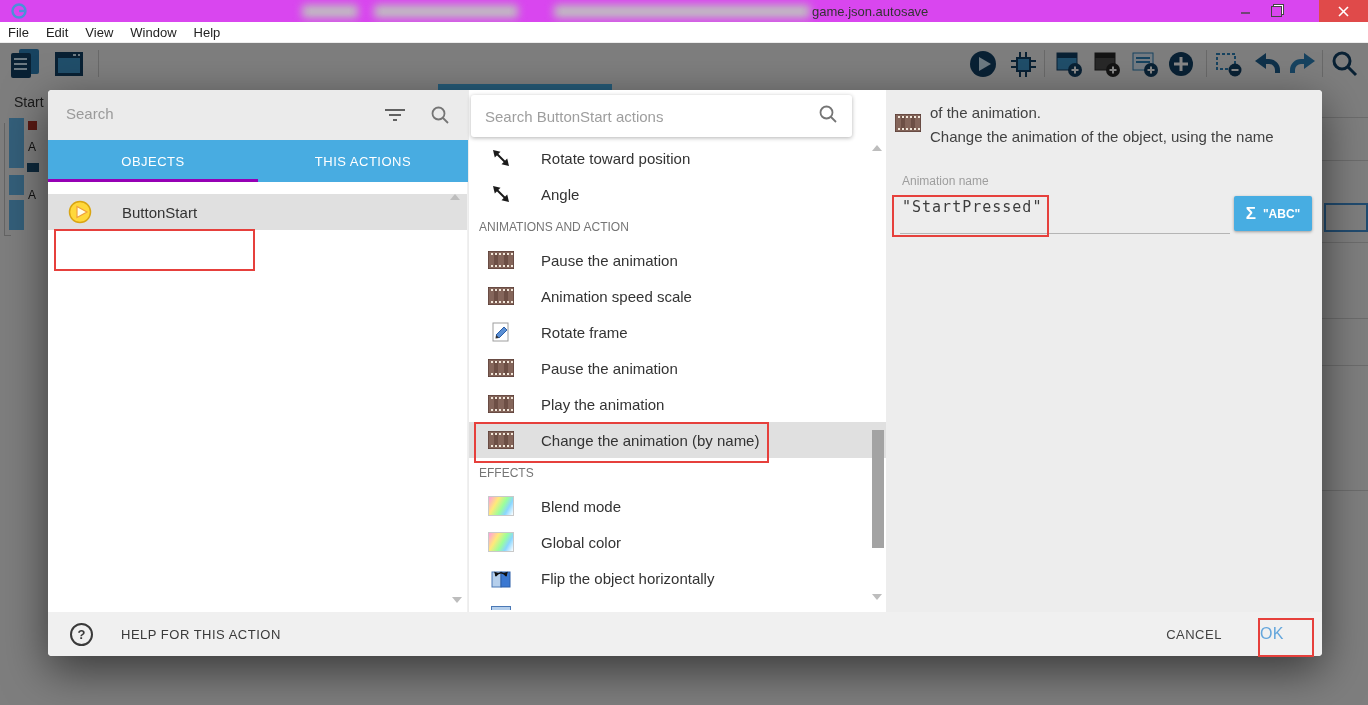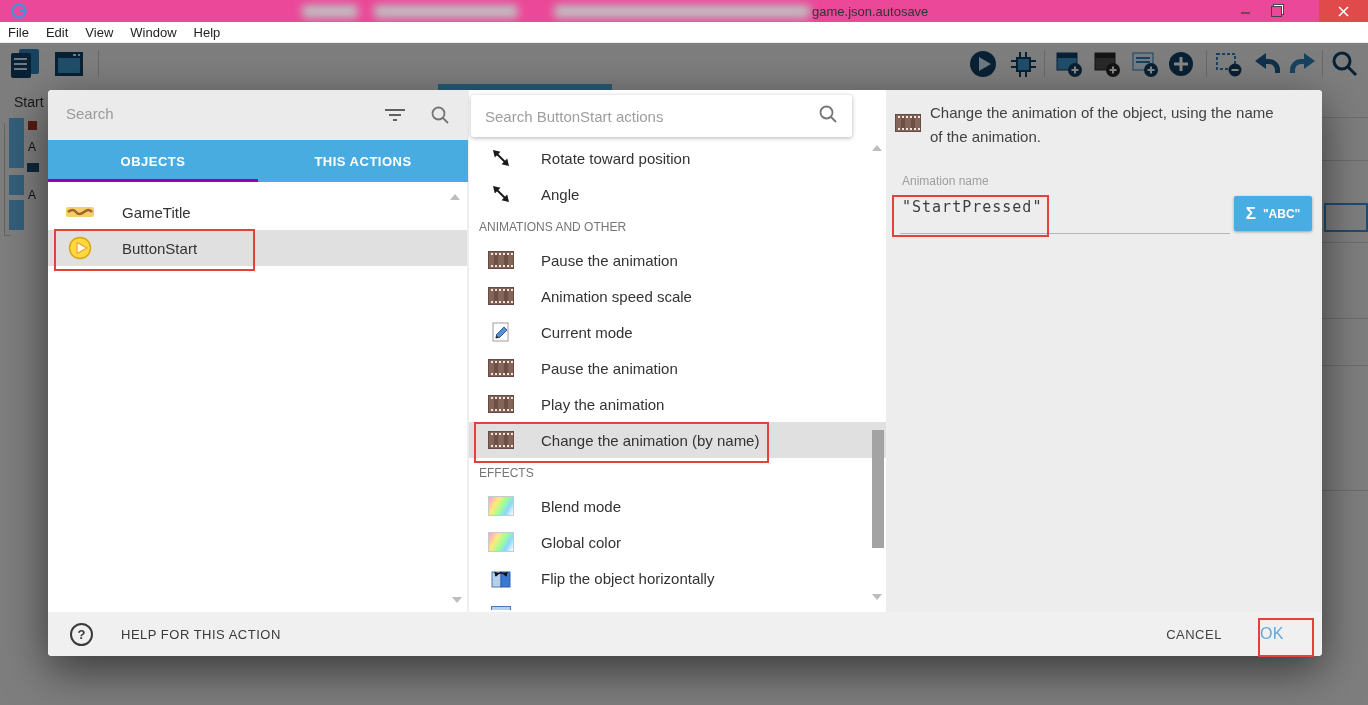--- a/index.html
+++ b/index.html
@@ -1,20 +1,20 @@
 <!DOCTYPE html>
 <html><head>
 <meta charset="utf-8">
 <style>
   html,body{margin:0;padding:0;background:#555;}
   .screen{position:relative;width:1368px;height:705px;overflow:hidden;
           font-family:"Liberation Sans",sans-serif;background:#efefef;}
 
   
-  .titlebar{position:absolute;left:0;top:0;width:1368px;height:22px;background:#ec4899;z-index:6;}
+  .titlebar{position:absolute;left:0;top:0;width:1368px;height:22px;background:#d946ef;z-index:6;}
   .app-logo{position:absolute;left:10px;top:2px;}
   .blur-chunk{position:absolute;top:5px;height:13px;background:#bfbfbf;filter:blur(4px);border-radius:3px;}
   .title-text{position:absolute;left:812px;top:4px;font-size:13px;color:#333;}
   .win-btn{position:absolute;top:0;height:22px;display:flex;align-items:center;justify-content:center;color:#444;cursor:pointer;}
   .win-min{left:1232px;width:28px;}
   .win-restore{left:1262px;width:28px;}
   .restore-glyph{width:9px;height:9px;border:1px solid #444;box-shadow:2px -2px 0 -1px #fff,2px -2px 0 0 #444;}
   .win-close{left:1319px;width:49px;background:#e04a4a;}
   .menubar{position:absolute;left:0;top:22px;width:1368px;height:21px;background:#ffffff;z-index:6;
            display:flex;align-items:center;padding-left:8px;box-sizing:border-box;border-bottom:1px solid #ededed;}
@@ -43,21 +43,21 @@
   
   .panel-left{position:absolute;left:0;top:0;width:420px;height:522px;}
   .search-strip{position:relative;height:50px;background:#ebebeb;}
   .search-left{position:absolute;left:16px;top:14px;width:300px;border:none;background:transparent;outline:none;
                font-size:15px;color:#555;font-family:"Liberation Sans",sans-serif;}
   .search-left::placeholder{color:#9a9a9a;}
   .filter-ic{position:absolute;left:336px;top:18px;cursor:pointer;}
   .mag-left{position:absolute;left:382px;top:15px;cursor:pointer;}
   .tabs{position:relative;height:42px;background:#48ace1;display:flex;}
   .tab{width:210px;display:flex;align-items:center;justify-content:center;color:#fff;font-size:13px;
-       font-weight:bold;letter-spacing:.5px;cursor:pointer;}
+       font-weight:normal;letter-spacing:.5px;cursor:pointer;}
   .tab-underline{position:absolute;left:0;bottom:0;width:210px;height:3px;background:#9600b4;}
   .obj-list{position:absolute;top:92px;left:0;right:0;bottom:0;background:#fff;padding-top:12px;border-right:1px solid #f0f0f0;box-sizing:border-box;}
   .obj-row{height:36px;display:flex;align-items:center;padding-left:18px;cursor:pointer;}
   .obj-row.selected{background:#e0e0e0;}
   .obj-icon{width:28px;display:flex;justify-content:center;align-items:center;}
   .obj-label{margin-left:28px;font-size:15px;color:#333;}
   .sbup,.sbdn{position:absolute;width:0;height:0;border-left:5px solid transparent;border-right:5px solid transparent;cursor:pointer;}
   .sbup{border-bottom:6px solid #bdbdbd;}
   .sbdn{border-top:6px solid #bdbdbd;}
 
@@ -297,29 +297,20 @@
               <line x1="13" y1="13" x2="18" y2="18" stroke="#757575" stroke-width="1.8"></line>
             </svg>
         </span>
       </div>
       <div class="tabs">
         <div class="tab">OBJECTS</div>
         <div class="tab">THIS ACTIONS</div>
         <div class="tab-underline"></div>
       </div>
       <div class="obj-list">
-        <div class="obj-row">
-          <span class="obj-icon">
-            <svg width="28" height="16">
-                <rect x="0" y="3" width="28" height="10" rx="2" fill="#f3cf6b"></rect>
-                <path d="M2 8 Q7 4 10 8 T18 8 T26 8" stroke="#a2642a" stroke-width="2.5" fill="none"></path>
-              </svg>
-          </span>
-          <span class="obj-label">GameTitle</span>
-        </div>
         <div class="obj-row selected">
           <span class="obj-icon">
             <svg width="24" height="24">
                 <circle cx="12" cy="12" r="10.5" fill="#ffd83b" stroke="#d9a514" stroke-width="1.5"></circle>
                 <polygon points="9,6.5 19,12 9,17.5" fill="#fffde8" stroke="#f0a03c" stroke-width="1.2"></polygon>
               </svg>
           </span>
           <span class="obj-label">ButtonStart</span>
         </div>
       </div>
@@ -351,21 +342,21 @@
         <div class="mrow">
           <span class="micon">
             <svg width="20" height="20">
                 <line x1="4" y1="4" x2="16" y2="16" stroke="#1a1a1a" stroke-width="2"></line>
                 <polygon points="2,2 9.5,3.8 3.8,9.5" fill="#1a1a1a"></polygon>
                 <polygon points="18,18 10.5,16.2 16.2,10.5" fill="#1a1a1a"></polygon>
               </svg>
           </span>
           <span class="mlabel">Angle</span>
         </div>
-        <div class="msection">ANIMATIONS AND OTHER</div>
+        <div class="msection">ANIMATIONS AND ACTION</div>
         <div class="mrow">
           <span class="micon">
             <svg width="26" height="18">
                 <rect x="0" y="0" width="26" height="18" fill="#84655a" stroke="#4e342e"></rect>
                 <rect x="6" y="2" width="4" height="14" fill="#6d4f45"></rect>
                 <rect x="16" y="2" width="4" height="14" fill="#6d4f45"></rect>
                 <g fill="#f2e7da">
                   <rect x="3" y="2" width="2" height="2"></rect>
                   <rect x="7" y="2" width="2" height="2"></rect>
                   <rect x="11" y="2" width="2" height="2"></rect>
@@ -408,21 +399,21 @@
           <span class="mlabel">Animation speed scale</span>
         </div>
         <div class="mrow">
           <span class="micon">
             <svg width="18" height="20">
                 <rect x="1" y="1" width="15" height="18" fill="#fff" stroke="#9e9e9e"></rect>
                 <path d="M4 13 L12 5 L15 8 L7 16 Z" fill="#5a8fd4" stroke="#2c5fa8"></path>
                 <path d="M4 13 L7 16 L3.5 16.5 Z" fill="#333"></path>
               </svg>
           </span>
-          <span class="mlabel">Current mode</span>
+          <span class="mlabel">Rotate frame</span>
         </div>
         <div class="mrow">
           <span class="micon">
             <svg width="26" height="18">
                 <rect x="0" y="0" width="26" height="18" fill="#84655a" stroke="#4e342e"></rect>
                 <rect x="6" y="2" width="4" height="14" fill="#6d4f45"></rect>
                 <rect x="16" y="2" width="4" height="14" fill="#6d4f45"></rect>
                 <g fill="#f2e7da">
                   <rect x="3" y="2" width="2" height="2"></rect>
                   <rect x="7" y="2" width="2" height="2"></rect>
@@ -541,22 +532,22 @@
               <rect x="3" y="14" width="2" height="2"></rect>
               <rect x="7" y="14" width="2" height="2"></rect>
               <rect x="11" y="14" width="2" height="2"></rect>
               <rect x="15" y="14" width="2" height="2"></rect>
               <rect x="19" y="14" width="2" height="2"></rect>
               <rect x="23" y="14" width="2" height="2"></rect>
             </g>
           </svg>
       </span>
       <div class="desc">
+        <div>of the animation.</div>
         <div>Change the animation of the object, using the name</div>
-        <div>of the animation.</div>
       </div>
       <div class="field-label">Animation name</div>
       <div class="field-value">"StartPressed"</div>
       <div class="field-underline"></div>
       <div class="expr-btn">
         <span class="expr-sigma">Σ</span>
         <span class="expr-label">"ABC"</span>
       </div>
     </div>
 

